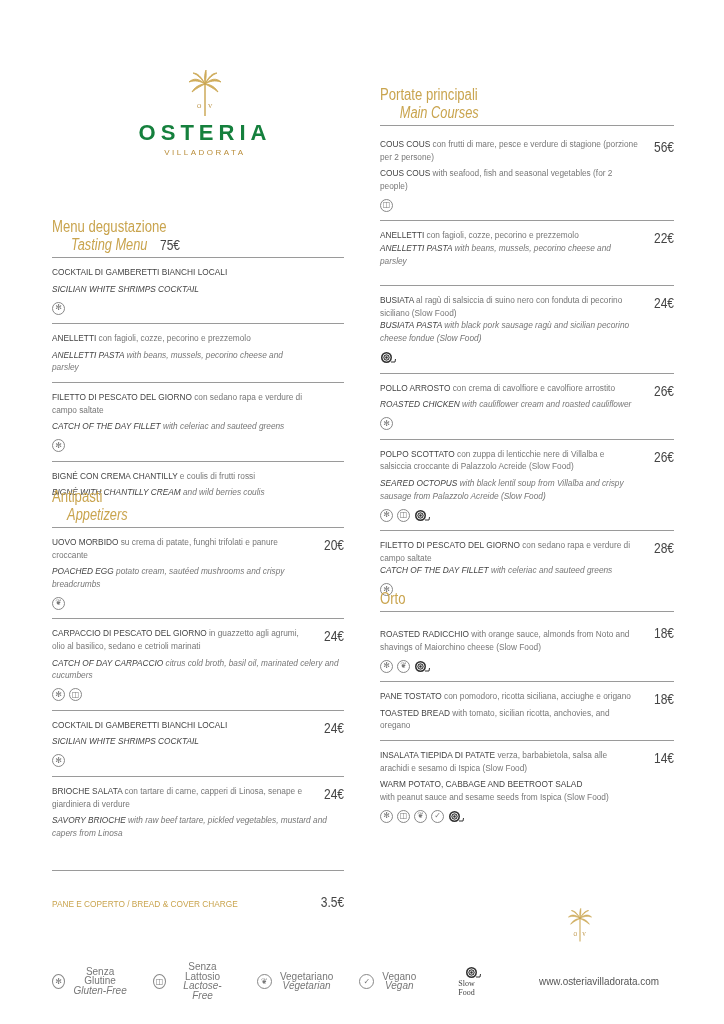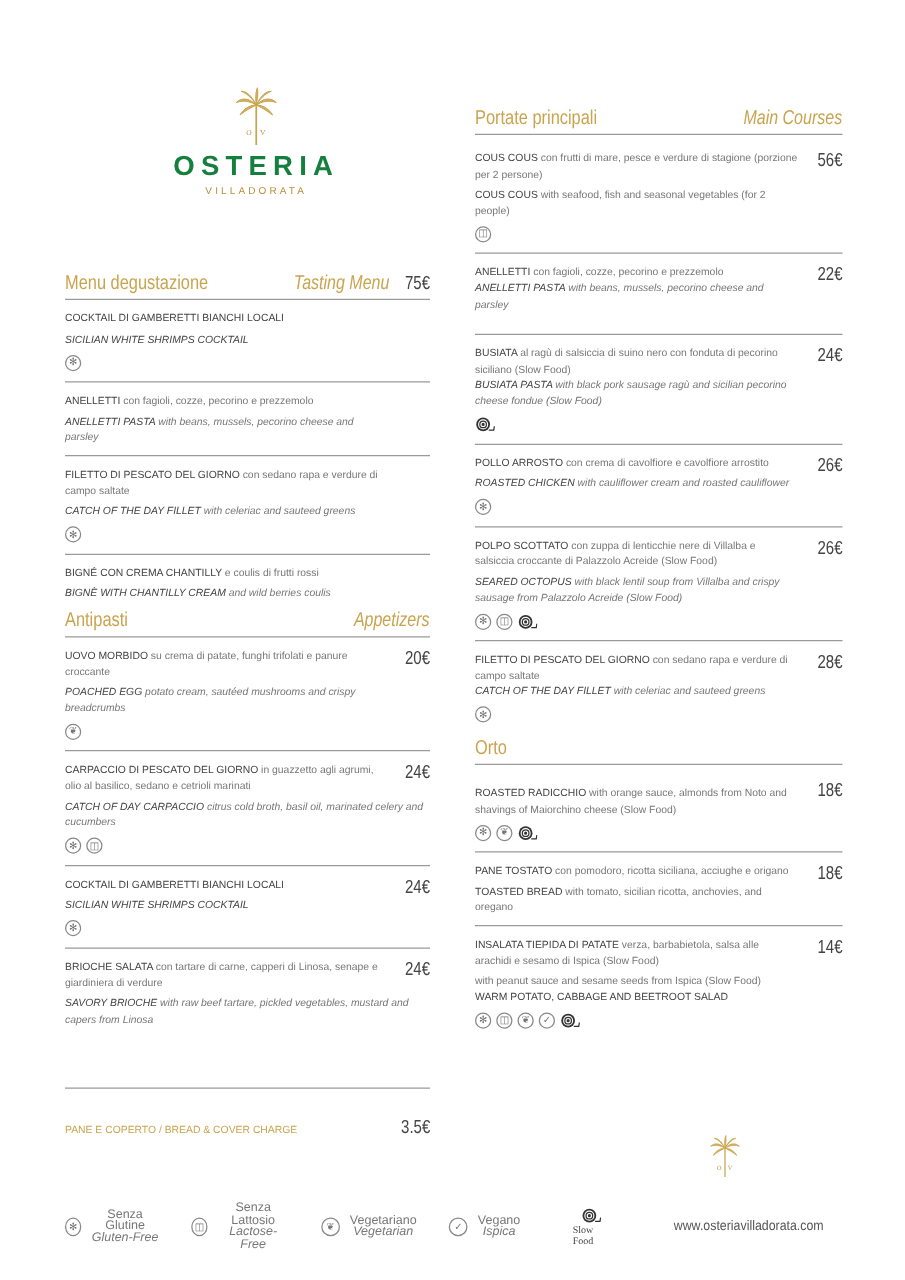--- a/index.html
+++ b/index.html
@@ -9,21 +9,21 @@
   
   .logo { position: absolute; left: 120px; top: 70px; width: 170px; text-align: center; }
   .palm { display: block; margin: 0 auto; }
   .logo-name { font-family: "Liberation Sans", sans-serif; font-size: 22px; letter-spacing: 5px; color: #15803d; margin-top: 4px; font-weight: bold; }
   .logo-sub { font-size: 8px; letter-spacing: 2.5px; color: #b98d3a; margin-top: 2px; }
 
   .col { position: absolute; }
   .col-left { left: 52px; width: 292px; }
   .col-right { left: 380px; width: 294px; }
 
-  .section-head { display: flex; align-items: baseline; justify-content: space-between; border-bottom: 1.3px solid #9a9a9a; padding-bottom: 3px; }
+  .section-head { display: flex; align-items: baseline; border-bottom: 1.3px solid #9a9a9a; padding-bottom: 3px; flex-direction: column; }
   .section-title { font-family: "Liberation Sans Narrow", "Liberation Sans", sans-serif; font-size: 16px; color: #c9a44e; transform: scaleX(0.82); transform-origin: left; white-space: nowrap; }
   .section-right { display: flex; align-items: baseline; gap: 8px; }
   .section-en { font-size: 16px; font-style: italic; color: #c9a44e; transform: scaleX(0.8); transform-origin: right; white-space: nowrap; }
   .section-price { font-size: 15px; color: #444; transform: scaleX(0.8); transform-origin: right; }
 
   .item { position: relative; border-bottom: 1px solid #9a9a9a; padding: 8px 0 8px 0; }
   .item.nob { border-bottom: none; }
   .item-body { padding-right: 36px; }
   .line { font-size: 8.3px; line-height: 12.6px; color: #777; }
   .line + .line { }
@@ -295,22 +295,22 @@
       <div class="gap"></div>
       <div class="line"><span class="strong">TOASTED BREAD</span><span> with tomato, sicilian ricotta, anchovies, and oregano</span></div>
     </div>
   </div>
 
   <div class="item nob">
     <span class="price">14€</span>
     <div class="item-body">
       <div class="line"><span class="strong">INSALATA TIEPIDA DI PATATE</span><span> verza, barbabietola, salsa alle arachidi e sesamo di Ispica (Slow Food)</span></div>
       <div class="gap"></div>
+      <div class="line"><span class="strong">WARM POTATO, CABBAGE AND BEETROOT SALAD</span></div>
       <div class="line" style="margin-right:-36px;"><span>with peanut sauce and sesame seeds from Ispica (Slow Food)</span></div>
-      <div class="line"><span class="strong">WARM POTATO, CABBAGE AND BEETROOT SALAD</span></div>
       <div class="icons">
         <span class="ic">✻</span>
         <span class="ic">◫</span>
         <span class="ic">❦</span>
         <span class="ic">✓</span>
         <svg class="snail" viewBox="0 0 16 13">
             <circle cx="6.5" cy="6.5" r="5.5" fill="#333"></circle>
             <circle cx="6.5" cy="6.5" r="3.6" fill="none" stroke="#fff" stroke-width="0.9"></circle>
             <circle cx="6.5" cy="6.5" r="1.7" fill="none" stroke="#fff" stroke-width="0.9"></circle>
             <path d="M11 11 L15 11 L15.5 8" stroke="#333" stroke-width="1" fill="none"></path>
@@ -345,21 +345,21 @@
   <div class="leg">
     <span class="leg-ic">◫</span>
     <span class="leg-text"><span>Senza Lattosio</span><span class="it">Lactose-Free</span></span>
   </div>
   <div class="leg">
     <span class="leg-ic">❦</span>
     <span class="leg-text"><span>Vegetariano</span><span class="it">Vegetarian</span></span>
   </div>
   <div class="leg">
     <span class="leg-ic">✓</span>
-    <span class="leg-text"><span>Vegano</span><span class="it">Ispica</span></span>
+    <span class="leg-text"><span>Vegano</span><span class="it">Vegan</span></span>
   </div>
   <div class="slowfood">
     <svg class="snail" viewBox="0 0 16 13">
         <circle cx="6.5" cy="6.5" r="5.5" fill="#333"></circle>
         <circle cx="6.5" cy="6.5" r="3.6" fill="none" stroke="#fff" stroke-width="0.9"></circle>
         <circle cx="6.5" cy="6.5" r="1.7" fill="none" stroke="#fff" stroke-width="0.9"></circle>
         <path d="M11 11 L15 11 L15.5 8" stroke="#333" stroke-width="1" fill="none"></path>
       </svg>
     <span class="slowfood-text">Slow Food</span>
   </div>

